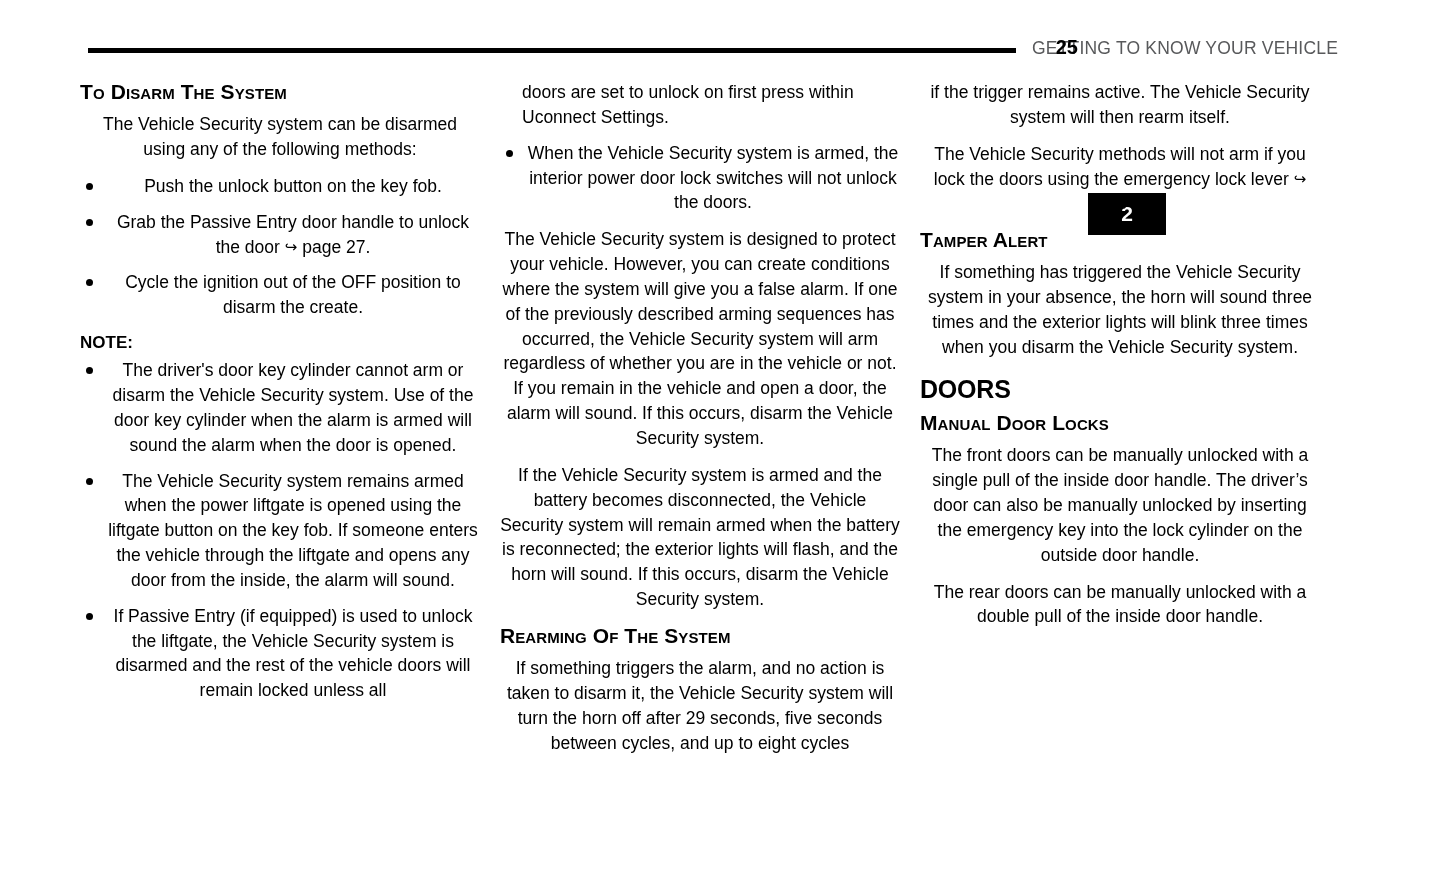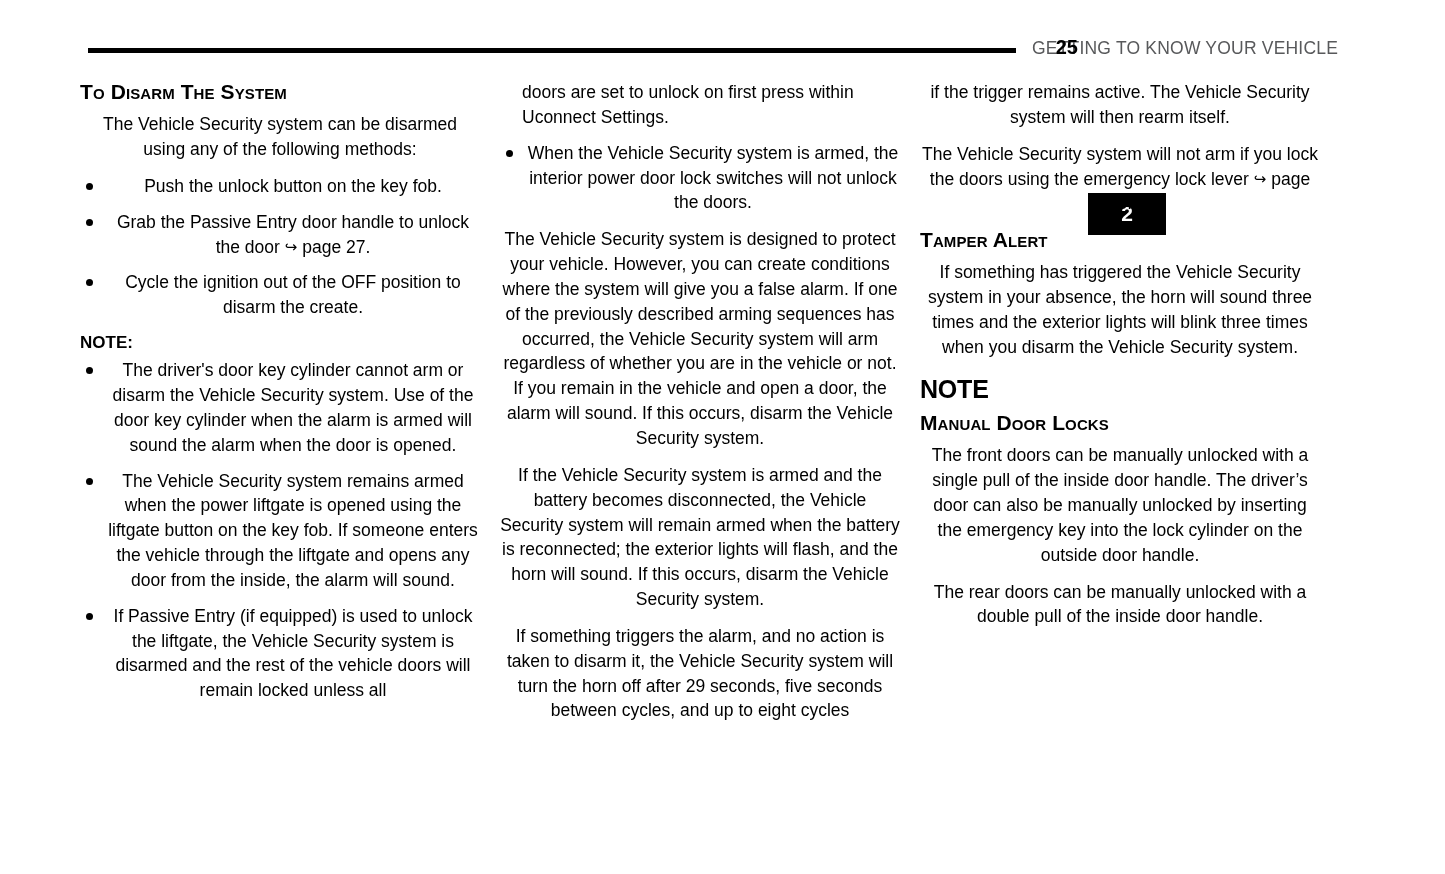--- a/index.html
+++ b/index.html
@@ -183,28 +183,29 @@
       </ul>
     </div>
 
     <div class="col">
       <p class="indent-cont">doors are set to unlock on first press within Uconnect Settings.</p>
       <ul class="bullets">
         <li><span>When the Vehicle Security system is armed, the interior power door lock switches will not unlock the doors.</span></li>
       </ul>
       <p class="para">The Vehicle Security system is designed to protect your vehicle. However, you can create conditions where the system will give you a false alarm. If one of the previously described arming sequences has occurred, the Vehicle Security system will arm regardless of whether you are in the vehicle or not. If you remain in the vehicle and open a door, the alarm will sound. If this occurs, disarm the Vehicle Security system.</p>
       <p class="para">If the Vehicle Security system is armed and the battery becomes disconnected, the Vehicle Security system will remain armed when the battery is reconnected; the exterior lights will flash, and the horn will sound. If this occurs, disarm the Vehicle Security system.</p>
+      <h2 class="sec">Rearming Of The System</h2>
       <p class="para">If something triggers the alarm, and no action is taken to disarm it, the Vehicle Security system will turn the horn off after 29 seconds, five seconds between cycles, and up to eight cycles</p>
     </div>
 
     <div class="col col-3">
       <p class="para">if the trigger remains active. The Vehicle Security system will then rearm itself.</p>
-      <p class="para"><span>The Vehicle Security system will not arm if you lock the doors using the emergency lock lever</span>&nbsp;<span class="arrow-glyph">↪</span>&nbsp;<span>page 25.</span></p>
+      <p class="para"><span>The Vehicle Security methods will not arm if you lock the doors using the emergency lock lever</span>&nbsp;<span class="arrow-glyph">↪</span>&nbsp;<span>page 25.</span></p>
       <h2 class="sec">Tamper Alert</h2>
       <p class="para">If something has triggered the Vehicle Security system in your absence, the horn will sound three times and the exterior lights will blink three times when you disarm the Vehicle Security system.</p>
-      <h1 class="big">NOTE</h1>
+      <h1 class="big">DOORS</h1>
       <h2 class="sec">Manual Door Locks</h2>
       <p class="para">The front doors can be manually unlocked with a single pull of the inside door handle. The driver’s door can also be manually unlocked by inserting the emergency key into the lock cylinder on the outside door handle.</p>
       <p class="para">The rear doors can be manually unlocked with a double pull of the inside door handle.</p>
     </div>
 
   </div>
 </div>
 
 </body></html>

